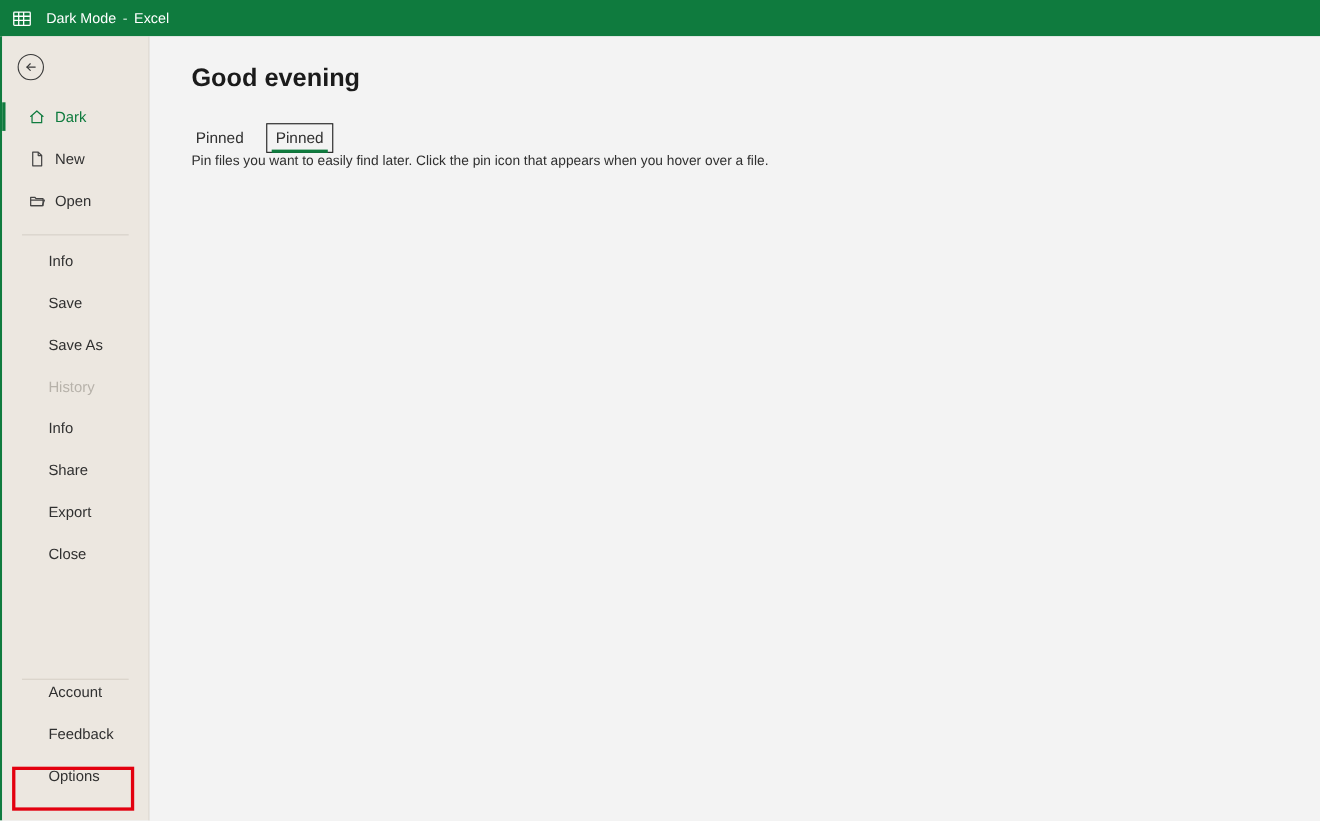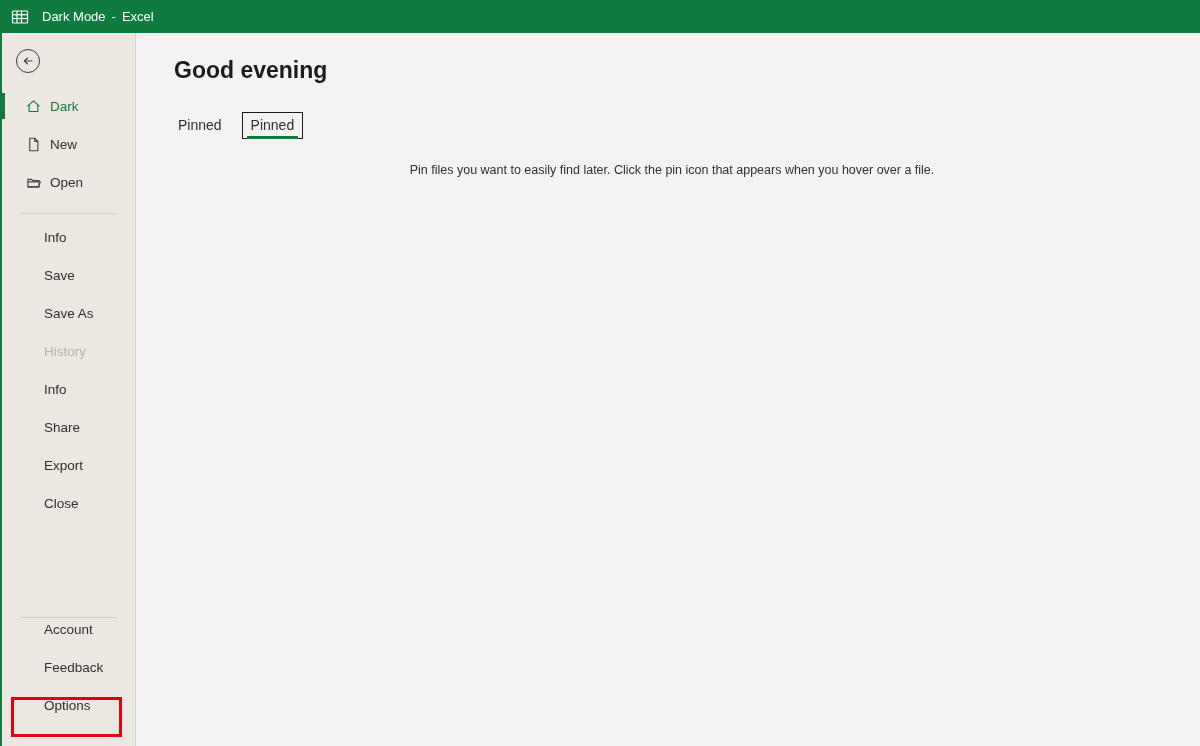--- a/index.html
+++ b/index.html
@@ -143,22 +143,20 @@
   }
   .tab.active::after {
     content: "";
     position: absolute;
     left: 4px; right: 4px; bottom: -1px;
     height: 3px; background: #0f7b3e;
   }
   .empty-msg {
     font-size: 12.5px;
     color: #303030;
-    margin-top: 24px;
-    text-align: center;
   }
 </style>
 </head>
 <body>
 
 <div class="titlebar">
   <span class="app-icon">
     <svg width="18" height="18" viewBox="0 0 24 24" fill="none" stroke="#ffffff" stroke-width="1.6">
       <rect x="2" y="4" width="20" height="16" rx="1"></rect>
       <line x1="2" y1="9" x2="22" y2="9"></line>

